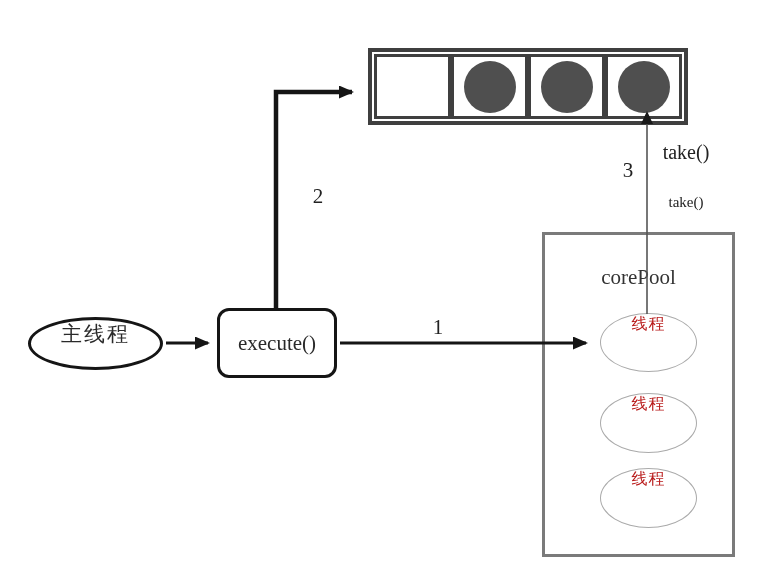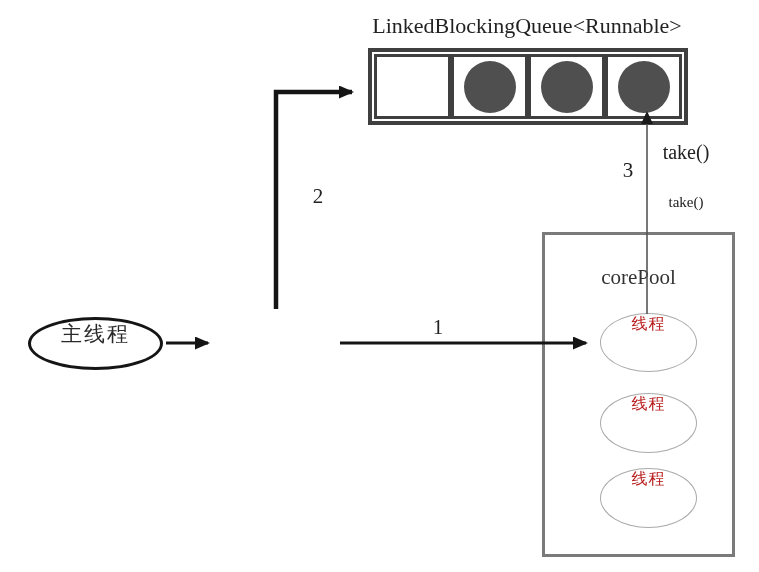--- a/index.html
+++ b/index.html
@@ -78,39 +78,41 @@
   .lbl-2{left:318px;top:196px;}
   .lbl-3{left:628px;top:170px;}
   .lbl-poll{left:686px;top:152px;font-size:20px;}
   .lbl-take{left:686px;top:202px;font-size:15px;}
 </style>
 </head>
 <body>
 
 <div class="canvas">
 
-  <div class="title">LinkedBlockingQueue&lt;Runnable&gt;</div>
 
   <div class="queue">
     <div class="cell"></div>
     <div class="cell">
         <div class="task-circle"></div>
       </div>
     <div class="cell">
         <div class="task-circle"></div>
       </div>
     <div class="cell">
         <div class="task-circle"></div>
       </div>
   </div>
 
   <div class="ellipse-node main-thread">
     <span>主线程</span>
   </div>
 
+  <div class="execute">
+    <span>execute()</span>
+  </div>
 
   <div class="core-pool">
     <div class="core-pool-label">corePool</div>
   </div>
 
   <div class="ellipse-node thread thread-1">
     <span>线程</span>
   </div>
   <div class="ellipse-node thread thread-2">
     <span>线程</span>

